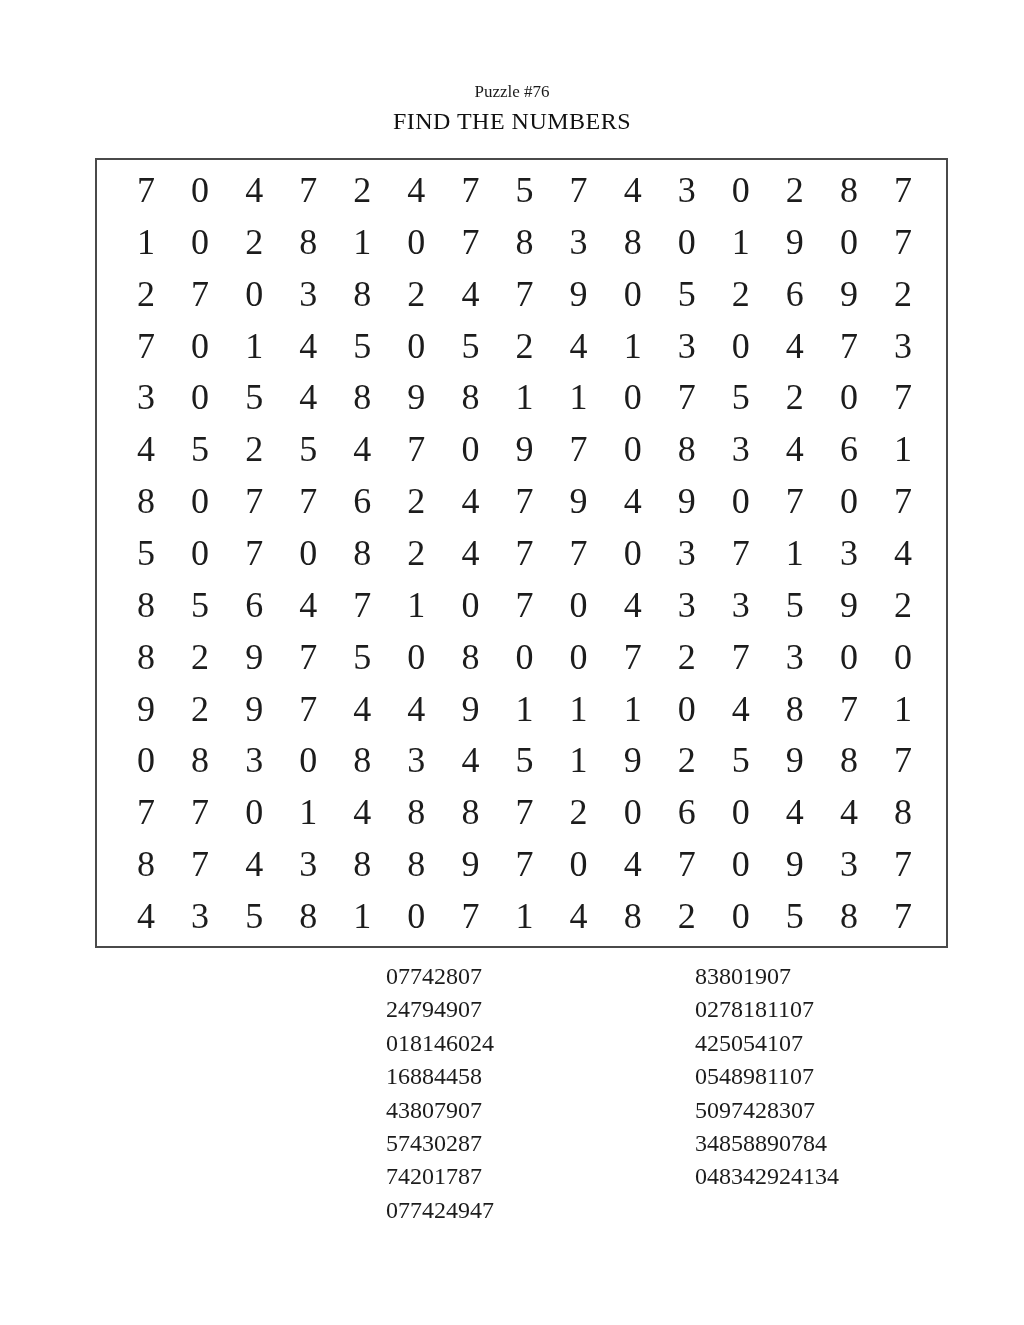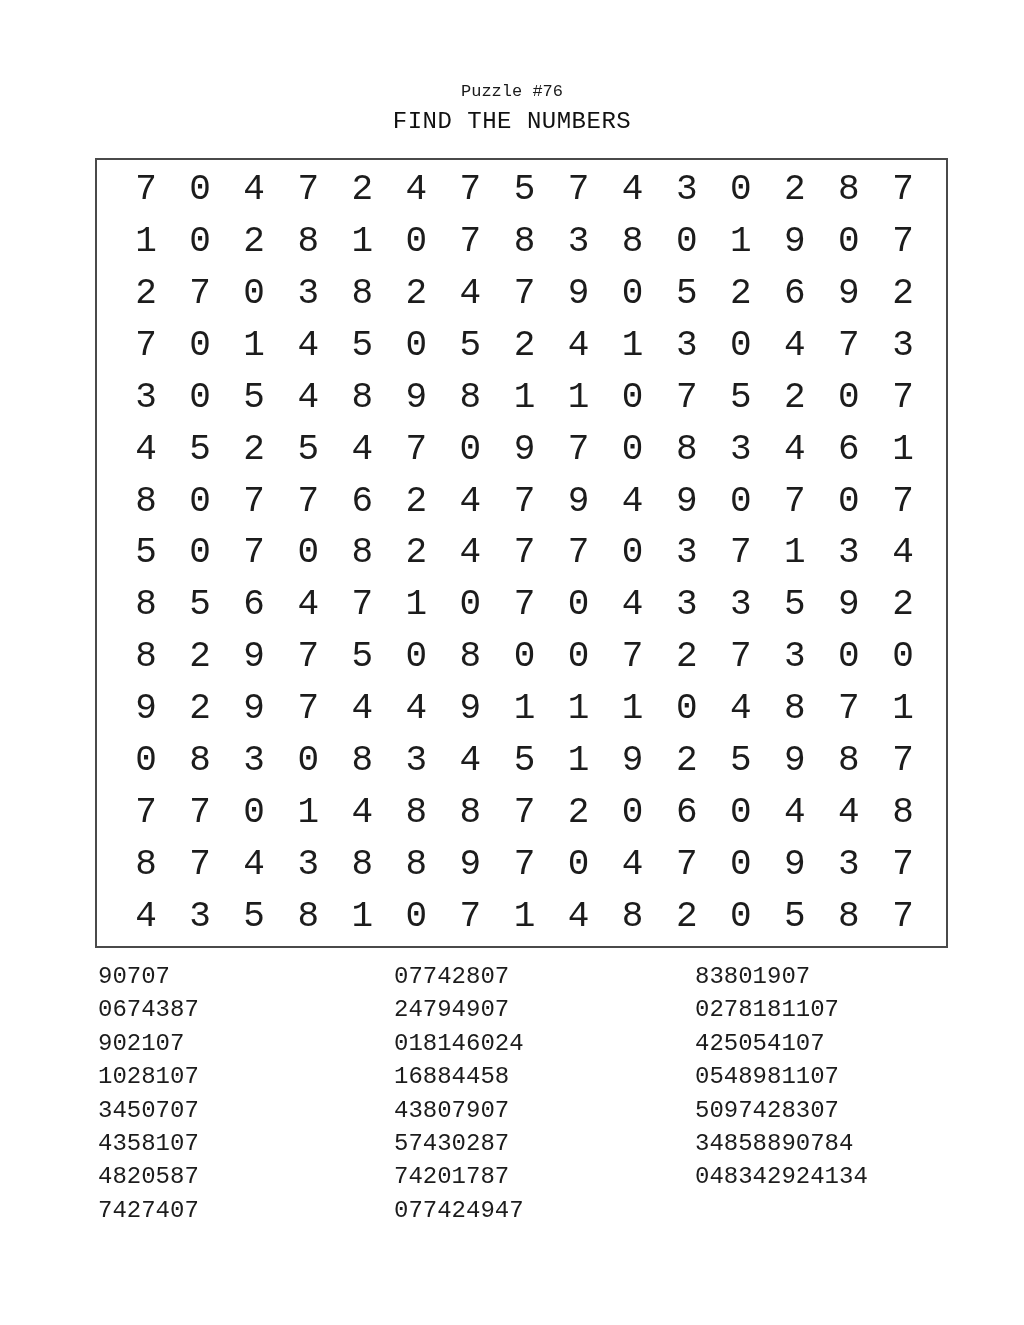--- a/index.html
+++ b/index.html
@@ -6,21 +6,21 @@
     margin: 0;
     padding: 0;
     background: #e8e8e8;
   }
   .page {
     position: relative;
     width: 1024px;
     height: 1325px;
     margin: 0 auto;
     background: #ffffff;
-    font-family: Liberation Mono, monospace;
+    font-family: Liberation Serif, serif;
     color: #1a1a1a;
     overflow: hidden;
   }
   .puzzle-number {
     position: absolute;
     top: 82px;
     left: 0;
     width: 100%;
     text-align: center;
     font-size: 17px;
@@ -61,21 +61,21 @@
     top: 960px;
     left: 0;
     width: 100%;
     height: 280px;
   }
   .word-col {
     position: absolute;
     top: 0;
   }
   .word-col-1 { left: 98px; }
-  .word-col-2 { left: 394px; }
+  .word-col-2 { left: 386px; }
   .word-col-3 { left: 695px; }
   .word-item {
     font-size: 24px;
     line-height: 33.4px;
     color: #1c1c1c;
     white-space: nowrap;
   }
 </style>
 </head>
 <body>
@@ -308,30 +308,20 @@
       <span class="grid-cell">4</span>
       <span class="grid-cell">8</span>
       <span class="grid-cell">2</span>
       <span class="grid-cell">0</span>
       <span class="grid-cell">5</span>
       <span class="grid-cell">8</span>
       <span class="grid-cell">7</span>
     </div>
 
   <div class="word-list">
-    <div class="word-col word-col-1">
-        <div class="word-item">90707</div>
-        <div class="word-item">0674387</div>
-        <div class="word-item">902107</div>
-        <div class="word-item">1028107</div>
-        <div class="word-item">3450707</div>
-        <div class="word-item">4358107</div>
-        <div class="word-item">4820587</div>
-        <div class="word-item">7427407</div>
-      </div>
     <div class="word-col word-col-2">
         <div class="word-item">07742807</div>
         <div class="word-item">24794907</div>
         <div class="word-item">018146024</div>
         <div class="word-item">16884458</div>
         <div class="word-item">43807907</div>
         <div class="word-item">57430287</div>
         <div class="word-item">74201787</div>
         <div class="word-item">077424947</div>
       </div>

